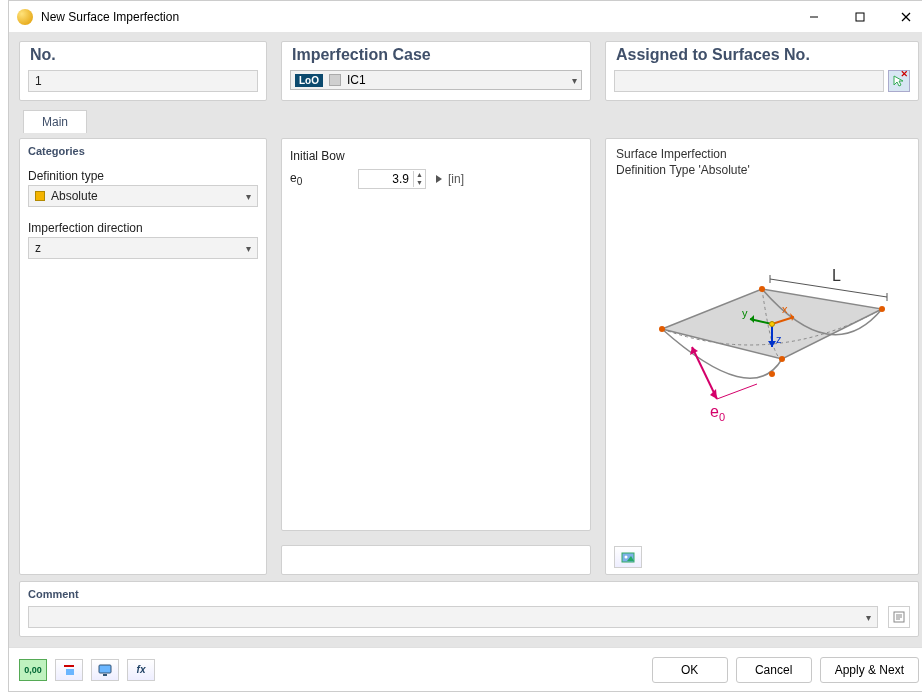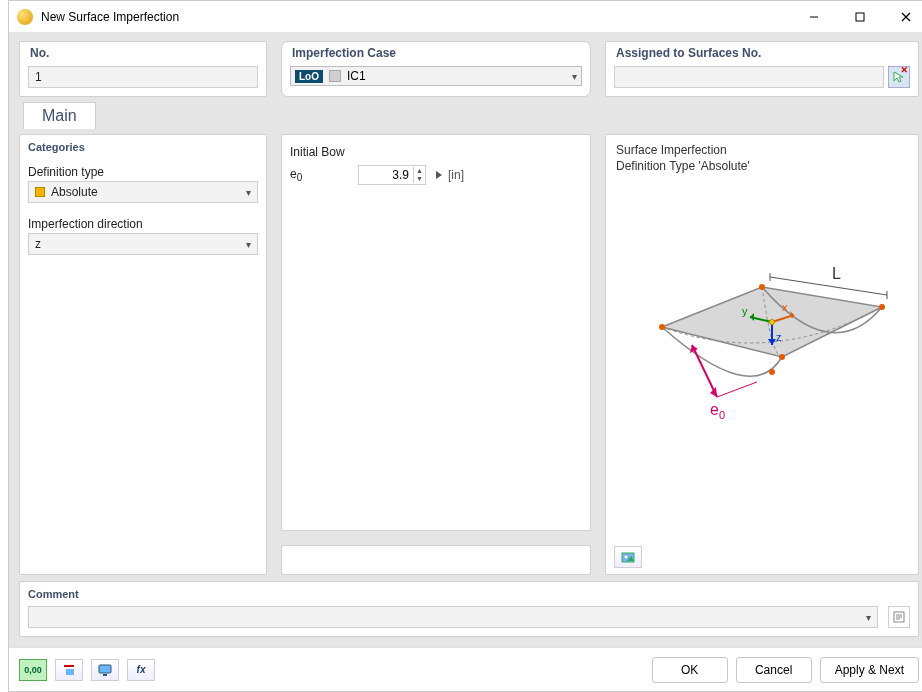--- a/index.html
+++ b/index.html
@@ -6,34 +6,34 @@
   body { margin:0; background:#fff; width:922px; height:692px; overflow:hidden; }
   .window { width:922px; height:692px; display:flex; flex-direction:column; border:1px solid #ccc; background:#fff;margin-left:8px; }
   .titlebar { height:32px; display:flex; align-items:center; padding:0 0 0 8px; border-bottom:1px solid #e5e5e5; }
   .titlebar .app-icon { width:16px; height:16px; border-radius:50%; background:radial-gradient(circle at 30% 30%, #ffe27a, #e09b00); margin-right:8px; display:flex; align-items:center; justify-content:center; }
   .titlebar .title { font-size:12px; color:#000; flex:1; }
   .win-btns { display:flex; height:100%; }
   .win-btn { width:46px; display:flex; align-items:center; justify-content:center; }
   .client { flex:1; background:#e5e5e5; display:flex; flex-direction:column; padding:8px 10px 10px 10px; gap:6px; }
   .toprow { display:flex; gap:14px; }
   .fieldset-box { background:#fff; border:1px solid #d0d0d0; border-radius:2px; position:relative; }
-  .legend { position:relative; top:0; left:6px; background:transparent; padding:4px 4px 2px 4px; font-size:12px; color:#40506a; font-weight:600; }
+  .legend { position:relative; top:0; left:6px; background:transparent; padding:4px 4px 2px 4px; font-size:16px; color:#40506a; font-weight:600; }
   .box-inner { padding:4px 8px 8px 8px; }
   .noinput { width:100%; border:1px solid #cfcfcf; background:#f3f3f3; padding:3px 6px; font-size:12px; color:#222; }
   .impcase { display:flex; align-items:center; border:1px solid #bdbdbd; background:#f2f2f2; padding:2px 4px; gap:6px; }
   .badge { background:#0c4a6e; color:#fff; font-size:10px; font-weight:700; padding:1px 4px; }
   .swatch { width:12px; height:12px; background:#cfcfcf; border:1px solid #aaa; }
   .impcase .label { font-size:12px; flex:1; }
   .chev { font-size:10px; color:#555; }
   .assigned { display:flex; align-items:center; gap:4px; }
   .assigned input { flex:1; border:1px solid #cfcfcf; background:#f3f3f3; height:22px; font-size:12px; padding:0 4px; }
   .pick-btn { width:22px; height:22px; background:#d8e6f3; border:1px solid #aac; display:flex; align-items:center; justify-content:center; position:relative; }
   .pick-btn .x { position:absolute; top:-2px; right:1px; color:#c00; font-size:9px; font-weight:bold; }
   .tabs { display:flex; align-items:flex-end; height:24px; margin-top:2px; margin-bottom:-1px; padding-left:4px; }
-  .tab { background:#fff; border:1px solid #d0d0d0; border-bottom:none; padding:4px 18px; font-size:16px; color:#40506a; position:relative; z-index:2; }
+  .tab { background:#fff; border:1px solid #d0d0d0; border-bottom:none; padding:4px 18px; font-size:12px; color:#40506a; position:relative; z-index:2; }
   .main-area { flex:1; display:flex; gap:14px; }
   .col-left { width:248px; display:flex; flex-direction:column; gap:14px; }
   .col-mid  { width:310px; display:flex; flex-direction:column; gap:14px; }
   .col-right{ flex:1; display:flex; flex-direction:column; gap:14px; }
   .panel { background:#fff; border:1px solid #d0d0d0; border-radius:2px; }
   .panel-header { font-size:11px; color:#40506a; font-weight:600; padding:6px 8px 2px 8px; }
   .panel-body { padding:4px 8px 8px 8px; font-size:12px; color:#222; }
   .form-label { font-size:12px; color:#222; margin:6px 0 2px 0; }
   .dd { display:flex; align-items:center; border:1px solid #cfcfcf; background:#f3f3f3; height:22px; padding:0 6px; font-size:12px; gap:6px; }
   .dd .sw-y { width:10px; height:10px; background:#f4b400; border:1px solid #b28900; }
@@ -90,21 +90,21 @@
 
   <div class="client">
 
     <div class="toprow">
       <div class="fieldset-box" style="width:248px;">
         <div class="legend">No.</div>
         <div class="box-inner">
           <input class="noinput" type="text" value="1" style="">
         </div>
       </div>
-      <div class="fieldset-box" style="width:310px;border-radius:7px;">
+      <div class="fieldset-box" style="width:310px;">
         <div class="legend">Imperfection Case</div>
         <div class="box-inner">
           <div class="impcase">
             <span class="badge">LoO</span>
             <span class="swatch"></span>
             <span class="label">IC1</span>
             <span class="chev">▾</span>
           </div>
         </div>
       </div>

